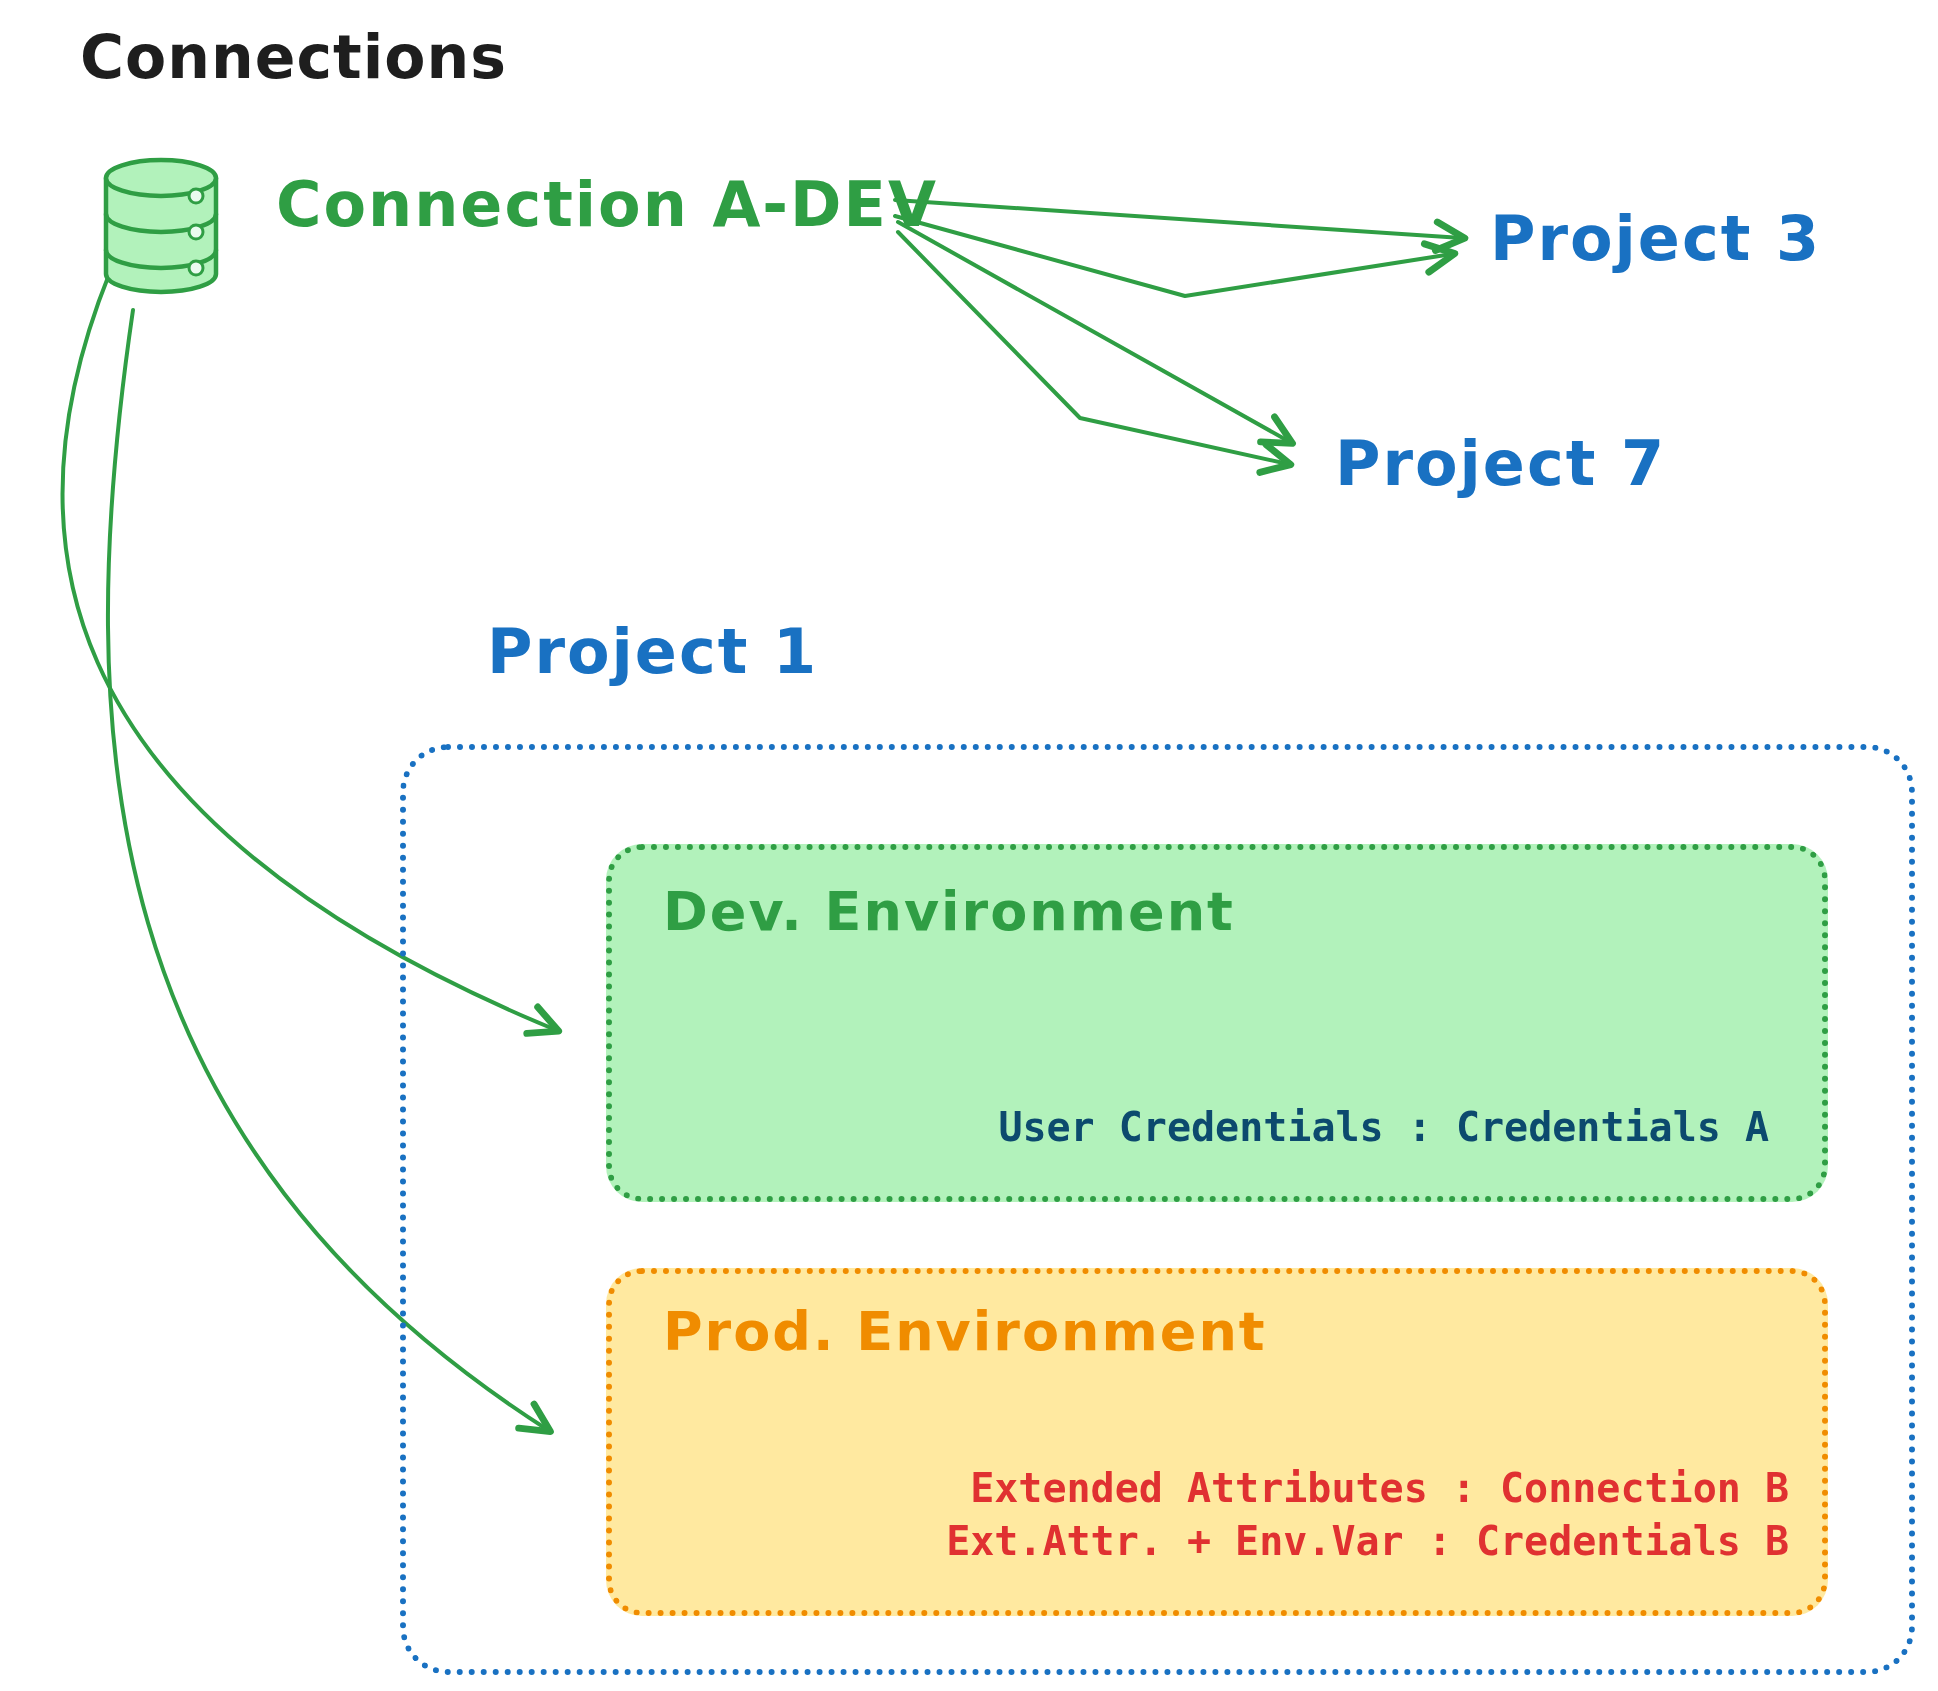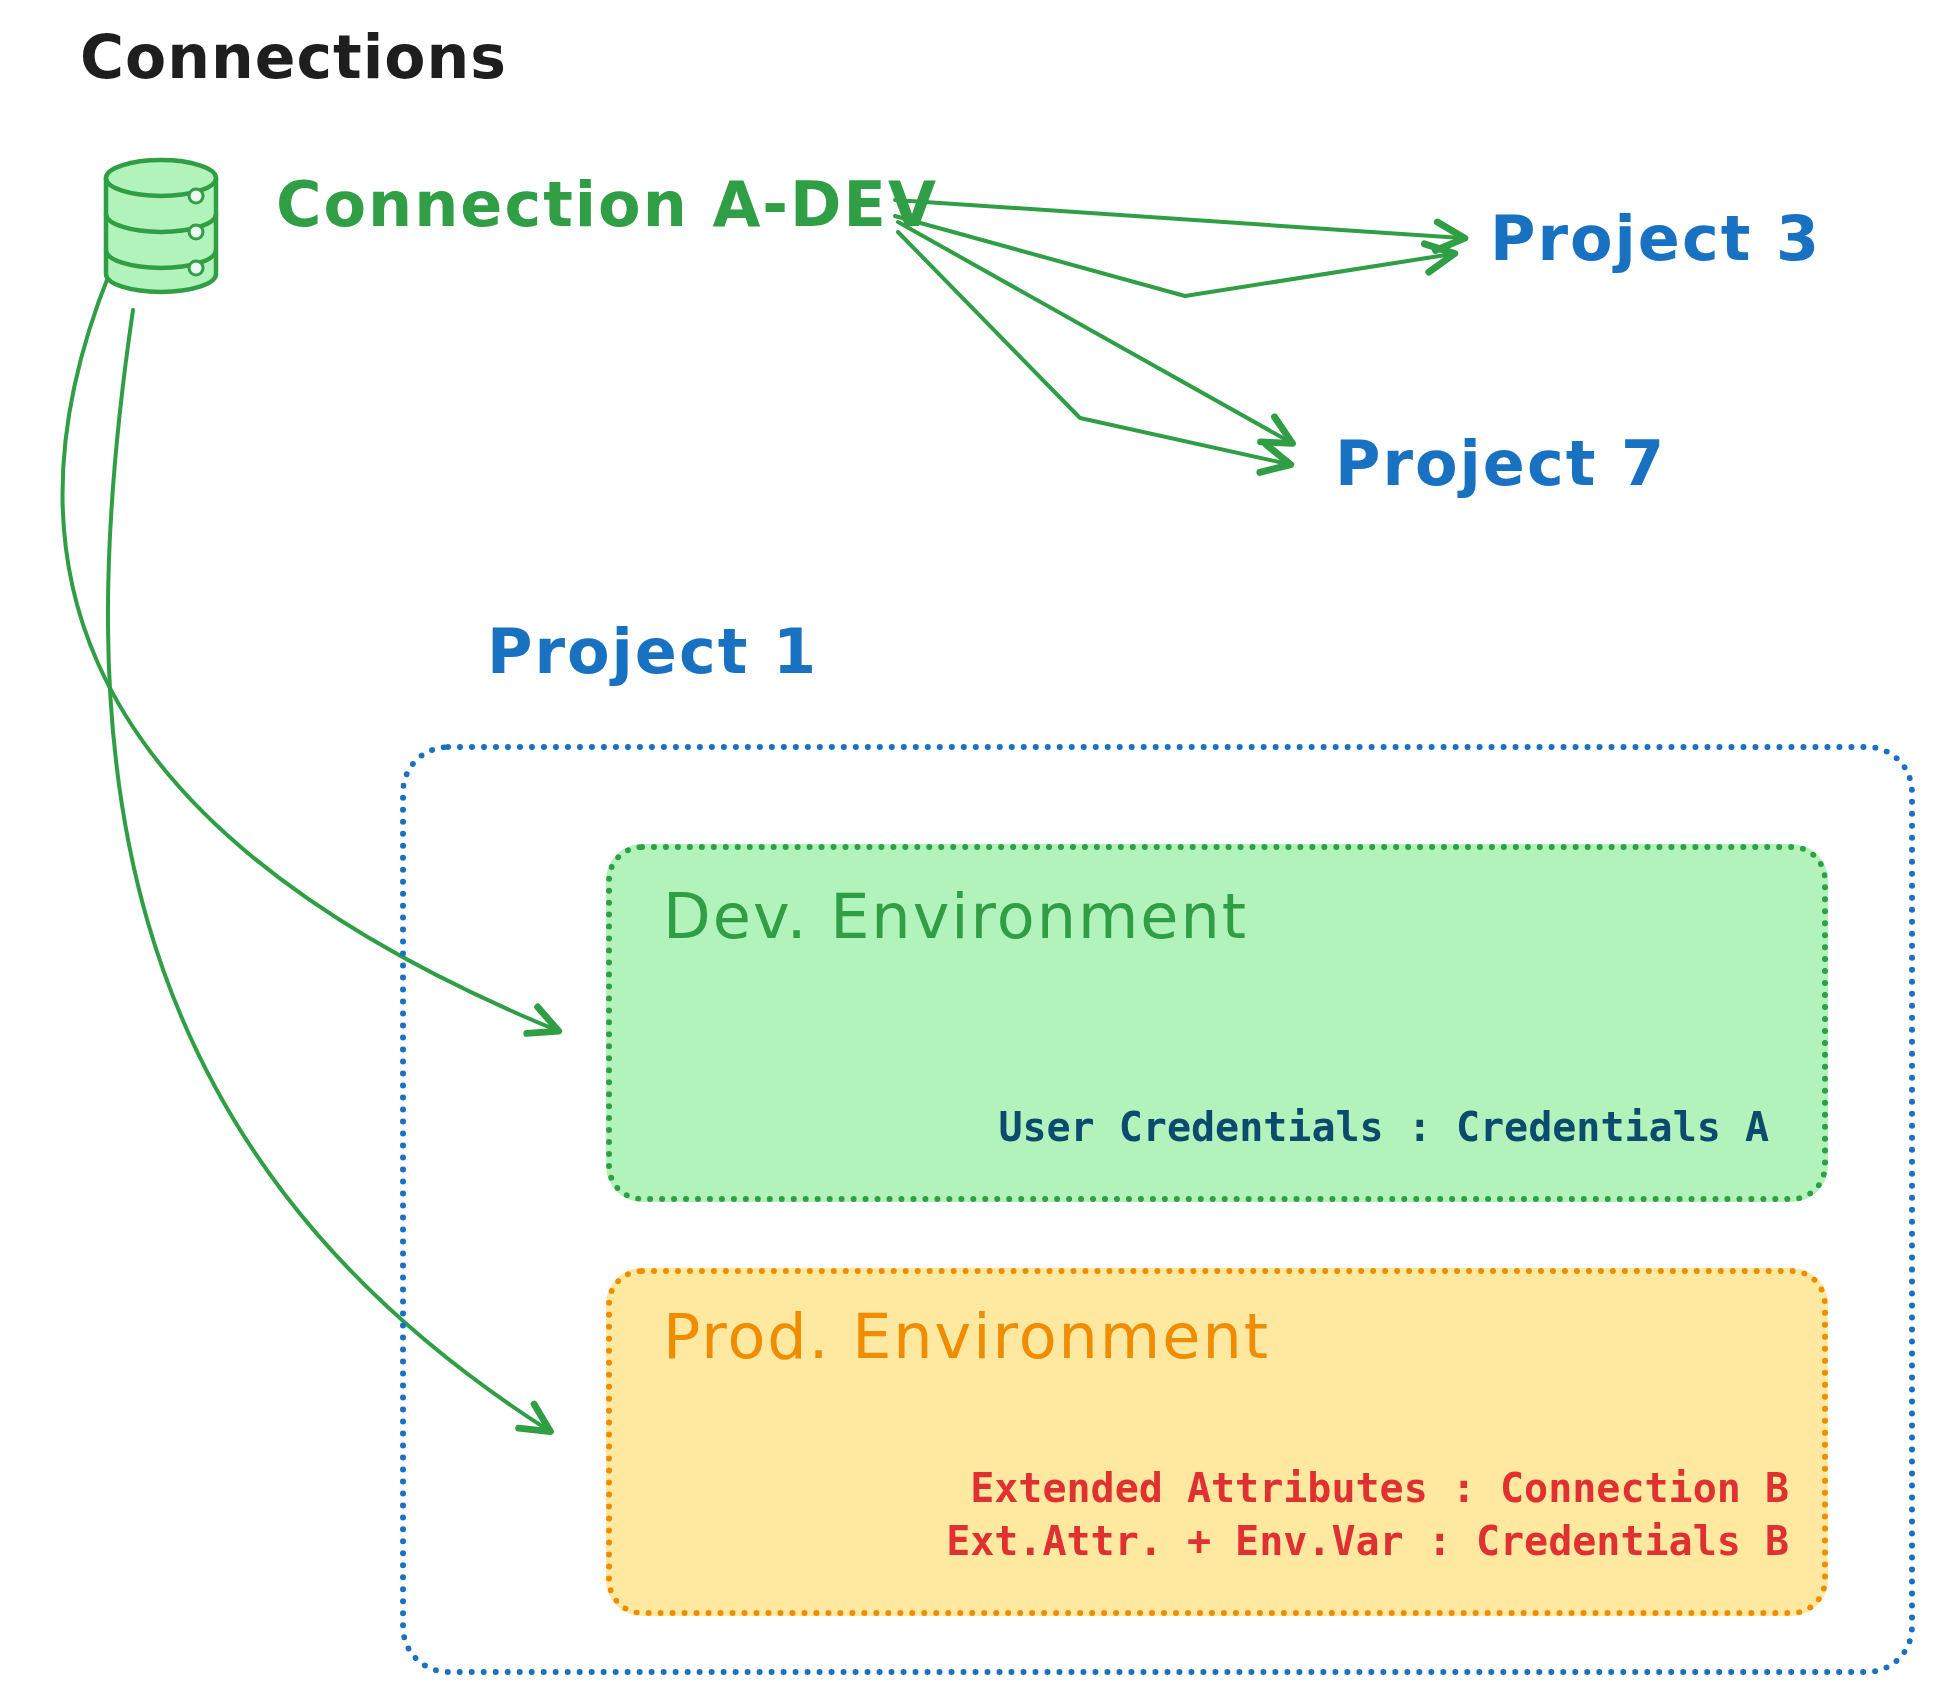--- a/index.html
+++ b/index.html
@@ -62,22 +62,22 @@
     background: #b2f2bb;
     border: 6px dotted #2f9e44;
   }
   .prod-box {
     left: 606px; top: 1268px;
     width: 1222px; height: 348px;
     background: #ffe9a0;
     border: 6px dotted #f08c00;
   }
   .env-label {
-    font-size: 62px;
-    font-weight: 400;
+    font-size: 54px;
+    font-weight: 700;
     letter-spacing: 2px;
   }
   .dev-label { left: 663px; top: 880px; color: #2f9e44; }
   .prod-label { left: 663px; top: 1300px; color: #f08c00; }
 
   .mono-line {
     font-family: "DejaVu Sans Mono", monospace;
     font-size: 40px;
     font-weight: 700;
     text-align: right;

